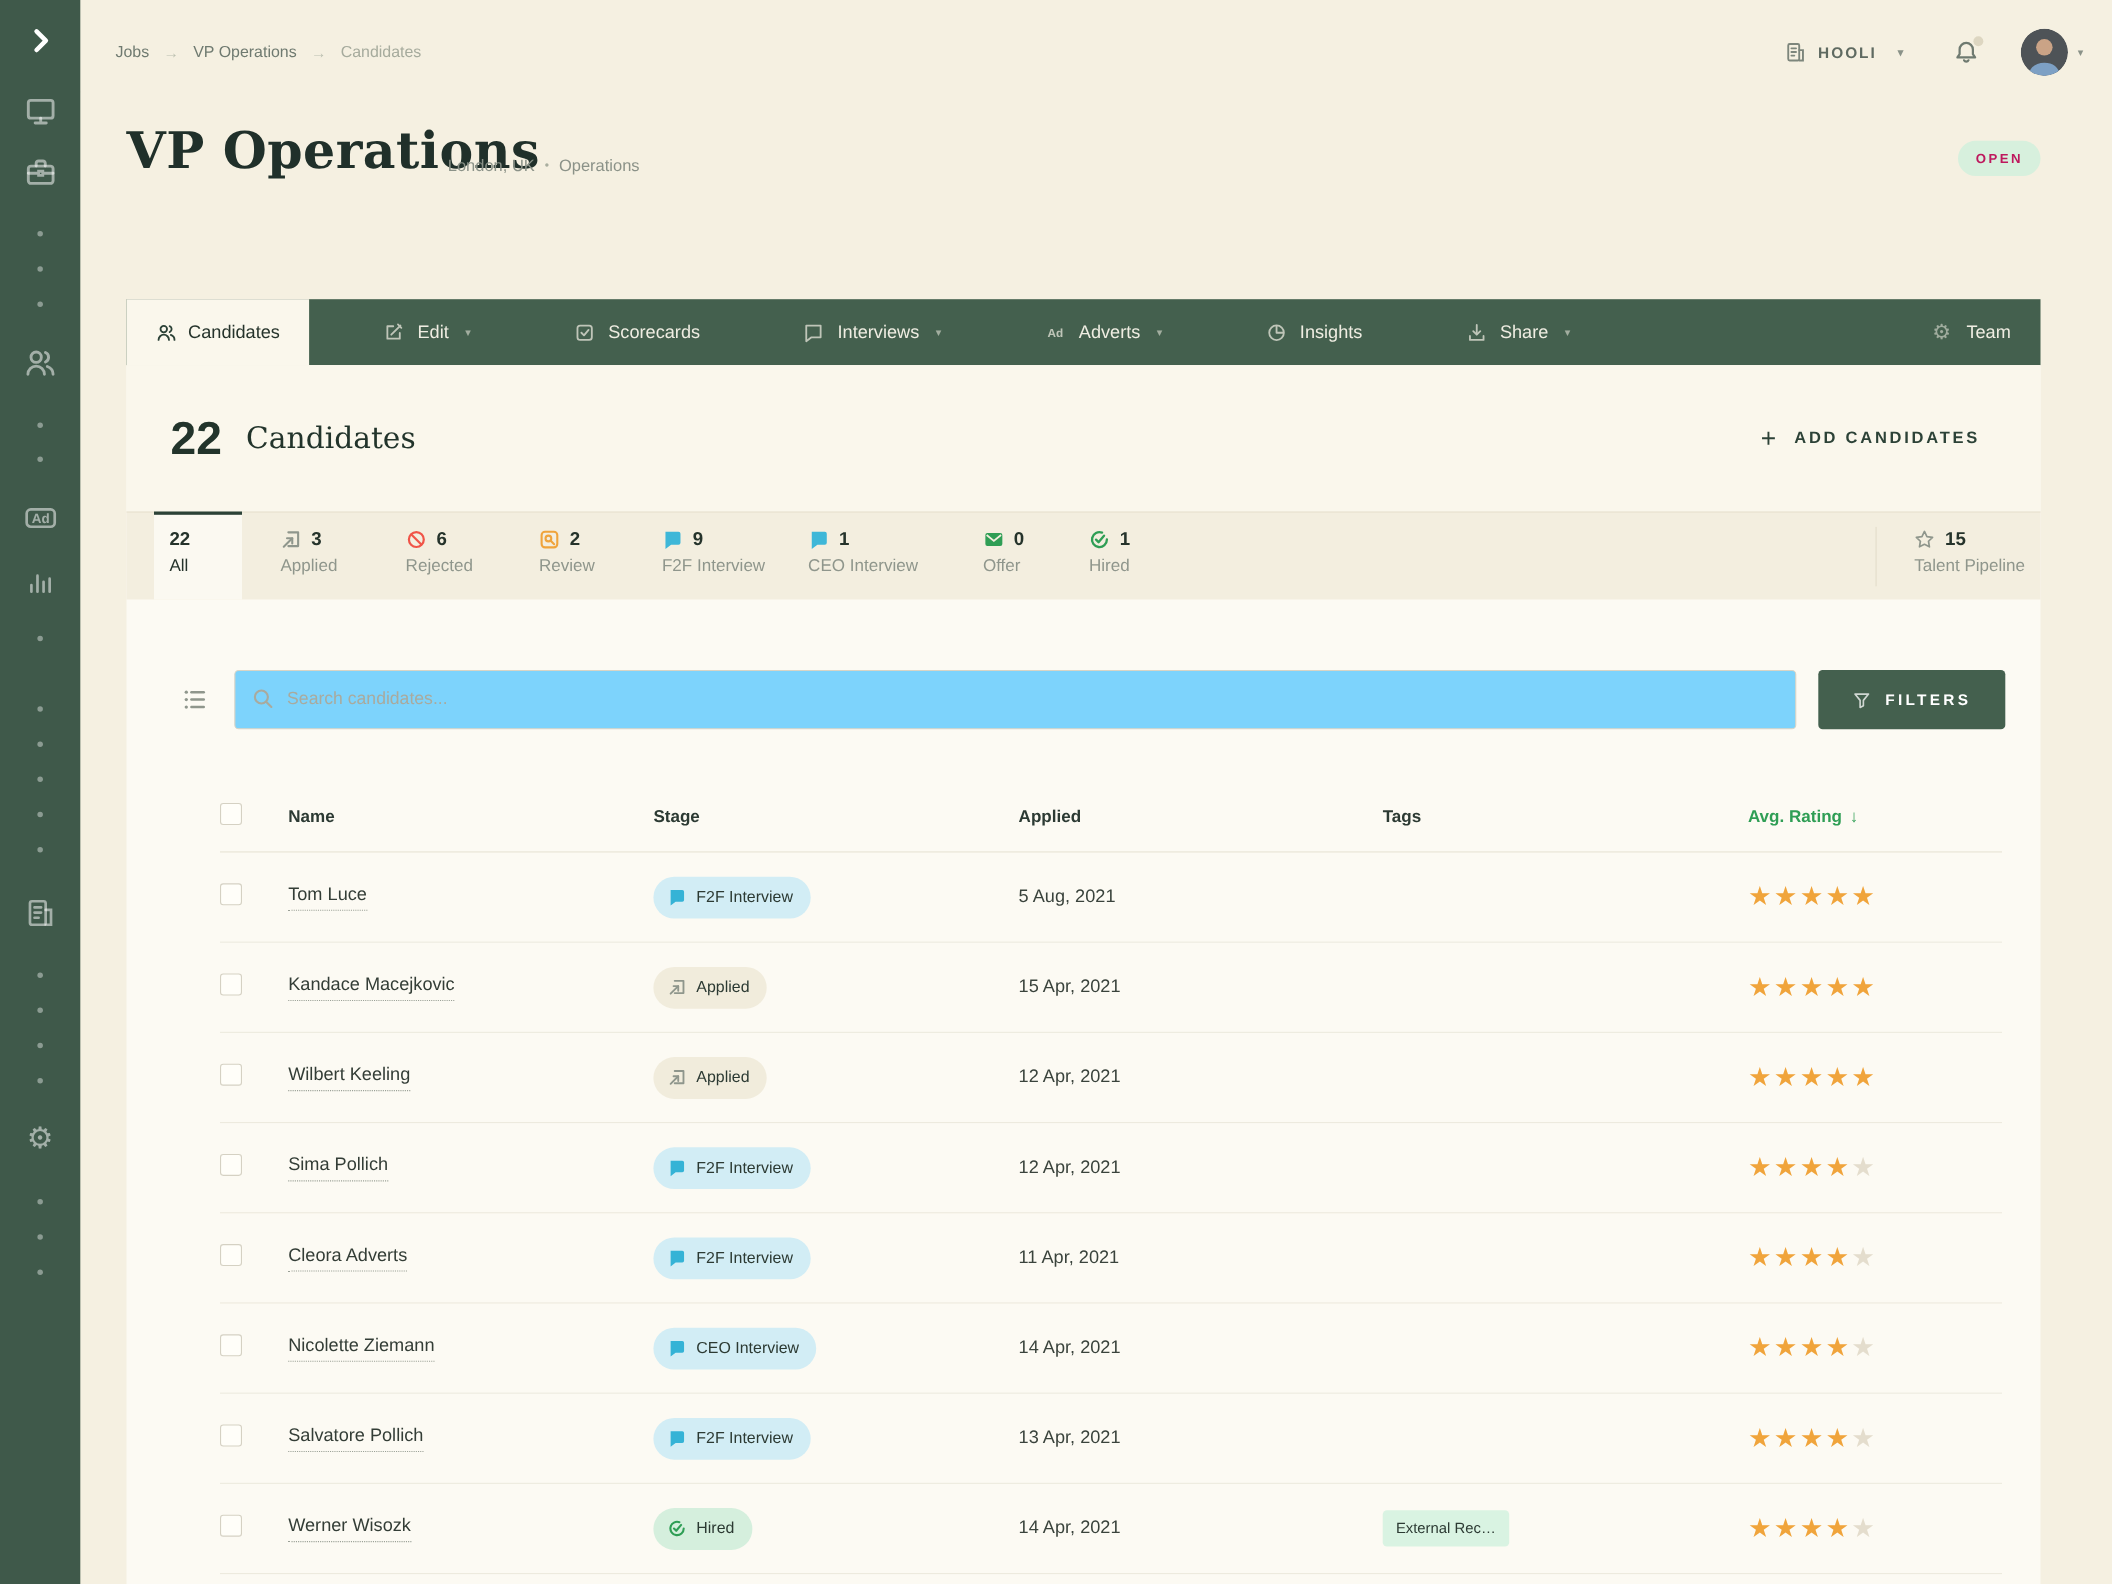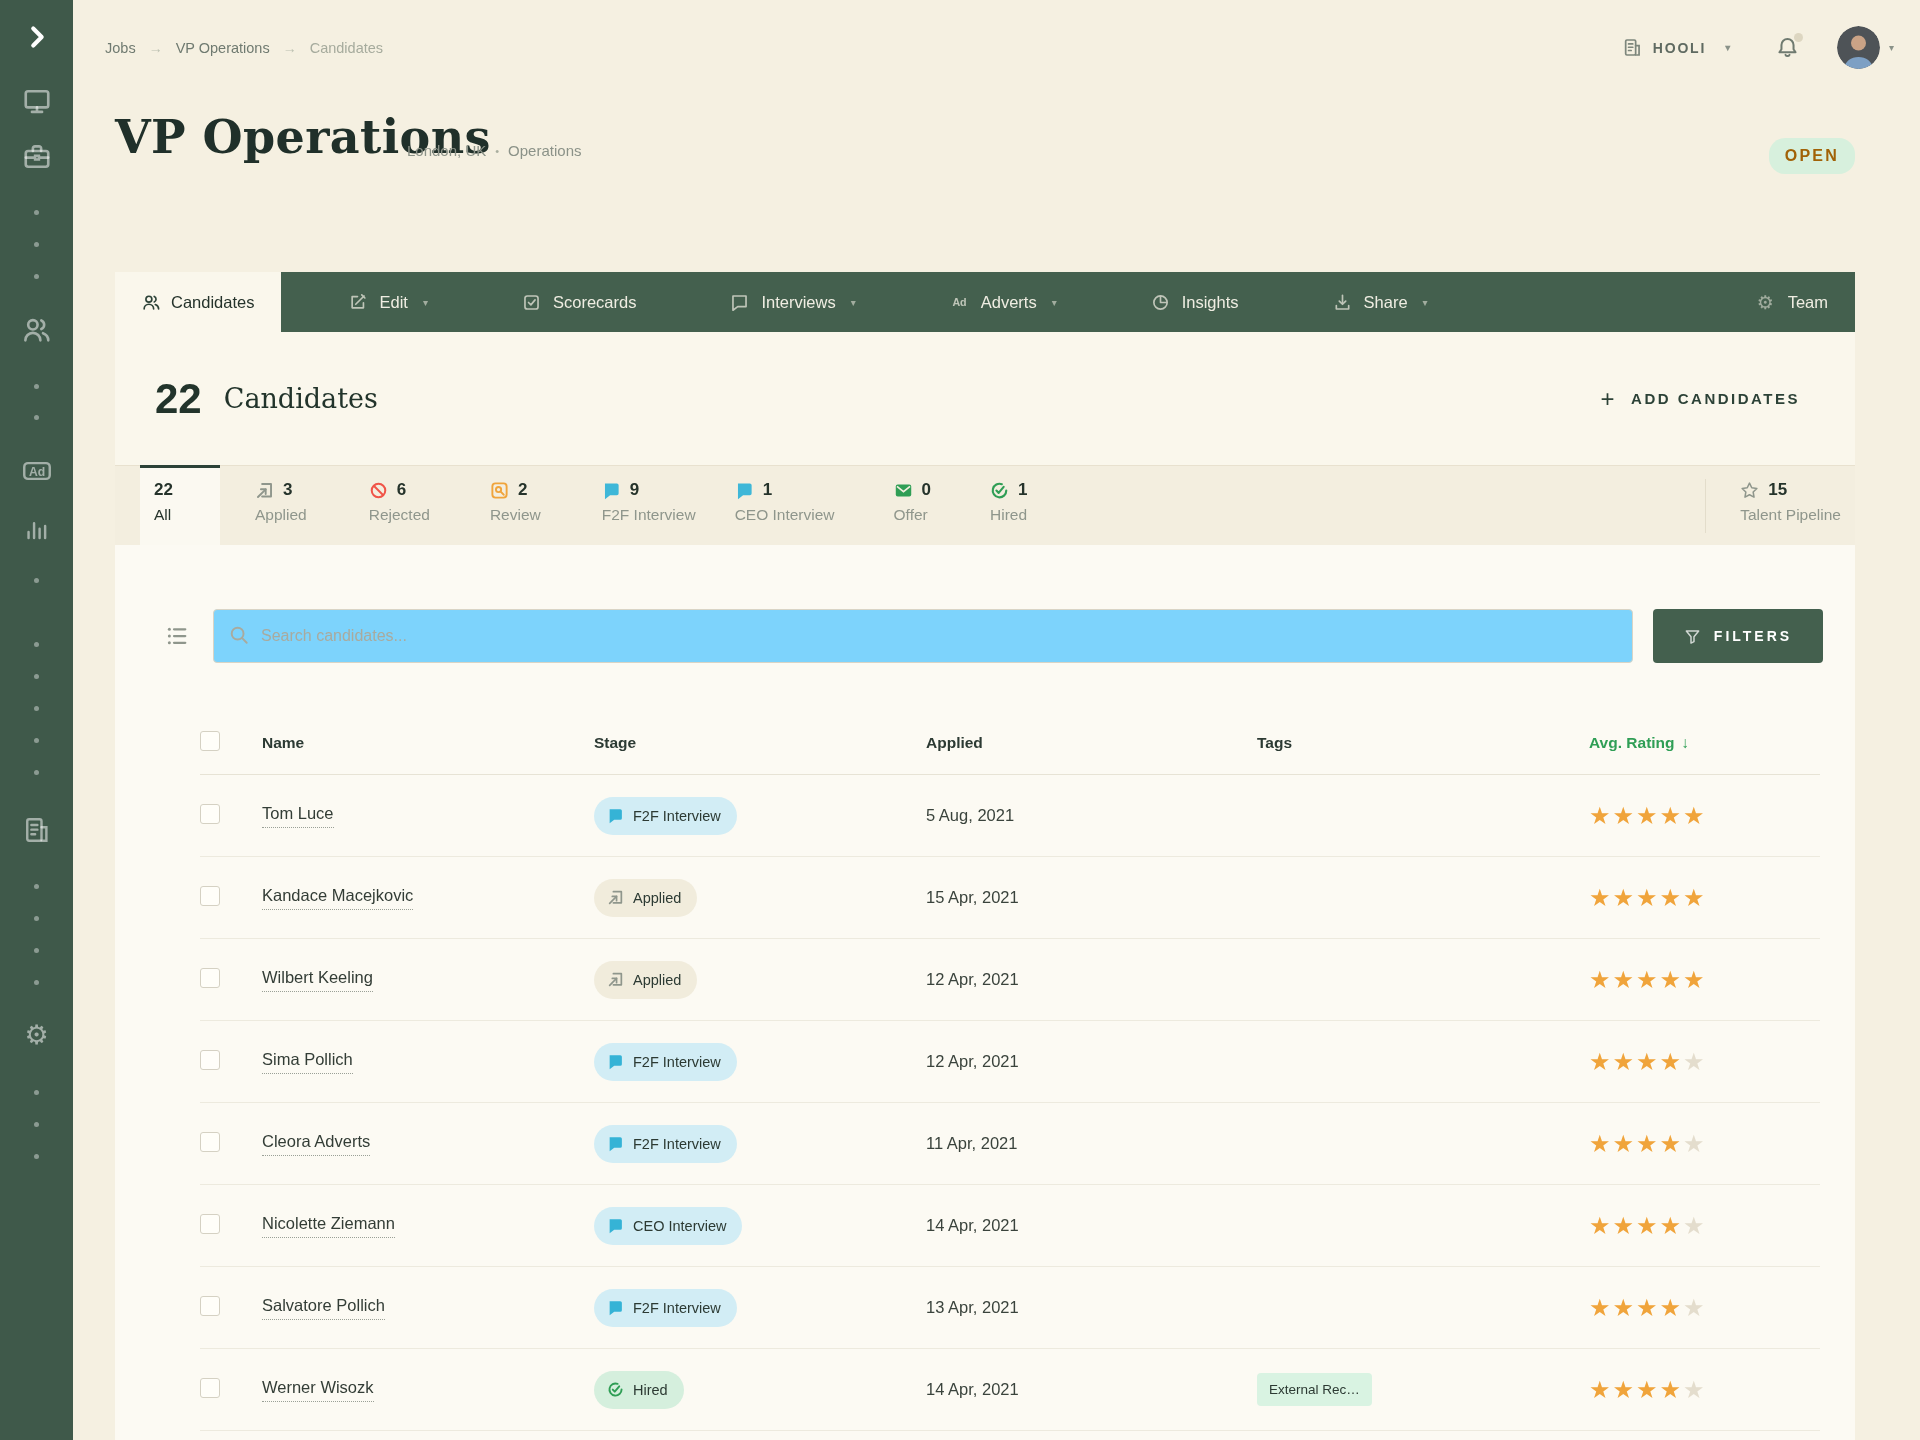--- a/index.html
+++ b/index.html
@@ -31,22 +31,22 @@
   .bell-dot { position:absolute; top:-3px; right:-4px; width:9px; height:9px; border-radius:50%; background:#ddd6c1; }
   .avatar { margin-left:38px; width:43px; height:43px; border-radius:50%; overflow:hidden; }
 
   
   .page { position:absolute; left:73px; top:72px; right:0; bottom:0; background:#f5f0e1; }
   .page-head { position:relative; height:200px; }
   .title { position:absolute; left:42px; top:38px; font-family:"DejaVu Serif","Liberation Serif",serif;
            font-weight:700; font-size:46px; color:#20302a; letter-spacing:.4px; }
   .job-meta { position:absolute; left:334px; top:70px; font-size:15px; color:#8b9288; display:flex; gap:9px; align-items:center; }
   .meta-dot { font-size:11px; color:#a9ae9f; }
-  .open-badge { position:absolute; right:65px; top:56px; background:#d7f0dd; color:#a16207;
-                font-size:16px; font-weight:bold; letter-spacing:2.2px; padding:9px 16px; border-radius:16px;margin-top:10px; }
+  .open-badge { position:absolute; right:65px; top:56px; background:#d7f0dd; color:#be185d;
+                font-size:12px; font-weight:bold; letter-spacing:2.2px; padding:9px 16px; border-radius:16px; }
 
   
   .tabbar { margin-left:42px; width:1740px; height:60px; background:#44604e; display:flex; align-items:stretch; }
   .tab { display:flex; align-items:center; gap:10px; padding:0 27px; color:#efede2; font-size:16.5px; cursor:default; }
   .tab + .tab { margin-left:40px;gap:12px; }
   .tab .ticon { width:19px; height:19px; opacity:.72; display:inline-flex; }
   .tab .ticon svg { width:19px; height:19px; }
   .tab.active { background:#faf7ec; color:#25332b; }
   .tab.active .ticon { opacity:1; color:#2c4237; }
   .tab-caret { font-size:10px; opacity:.55; margin-left:3px; }

